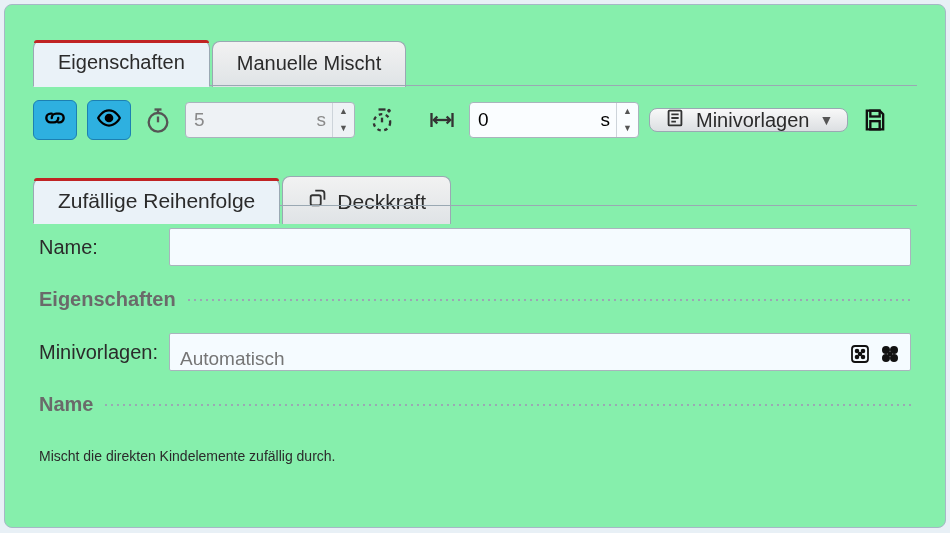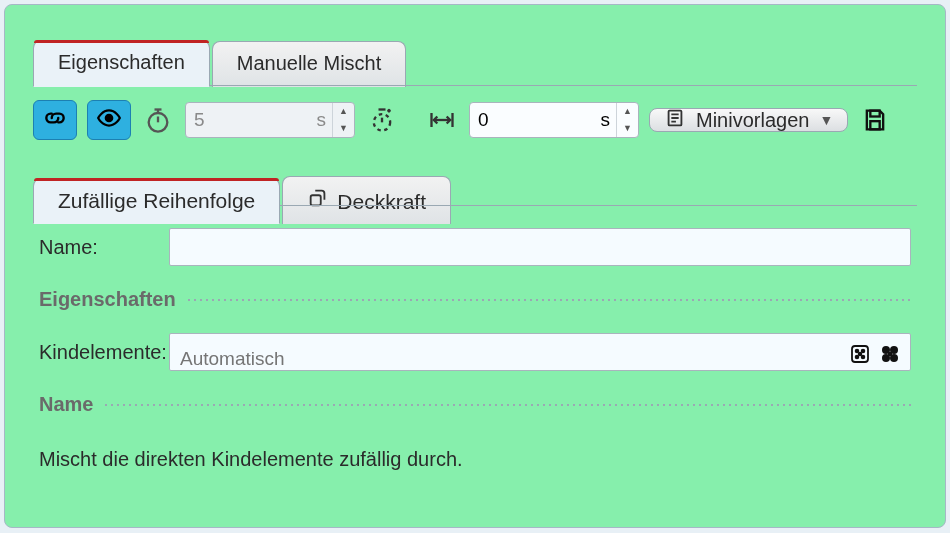--- a/index.html
+++ b/index.html
@@ -228,21 +228,21 @@
   .field-with-icons input {
     flex:1; border:none; background:transparent;
     font-size:19px; padding:0 10px; outline:none;
     color:#7d7d7d;
   }
   .field-with-icons .trail {
     display:flex; align-items:center; gap:6px; padding:0 8px;
   }
   .field-with-icons .trail svg { width:24px; height:24px; cursor:pointer; }
   .help-text {
-    font-size:20px;
+    font-size:14px;
     color:#2b2b2b;
     padding: 10px 0 0 0;
   }
 </style>
 </head>
 <body>
 
 <div class="panel">
 
   <div class="main-tabs">
@@ -359,21 +359,21 @@
       <div class="form-label">Name:</div>
       <input class="text-input" type="text" value="" style="">
     </div>
 
     <div class="section-head">
       <div class="section-head-label">Eigenschaften</div>
       <div class="section-head-dots"></div>
     </div>
 
     <div class="form-row">
-      <div class="form-label">Kindelemente:</div>
+      <div class="form-label">Minivorlagen:</div>
       <div class="field-with-icons">
         <input type="text" placeholder="Automatisch" style="">
         <div class="trail">
           <span>
             <svg viewBox="0 0 24 24" fill="none" stroke="#111" stroke-width="1.8">
               <rect x="4" y="4" width="16" height="16" rx="3"></rect>
               <circle cx="9" cy="9" r="1.4" fill="#111"></circle>
               <circle cx="15" cy="9" r="1.4" fill="#111"></circle>
               <circle cx="9" cy="15" r="1.4" fill="#111"></circle>
               <circle cx="15" cy="15" r="1.4" fill="#111"></circle>

